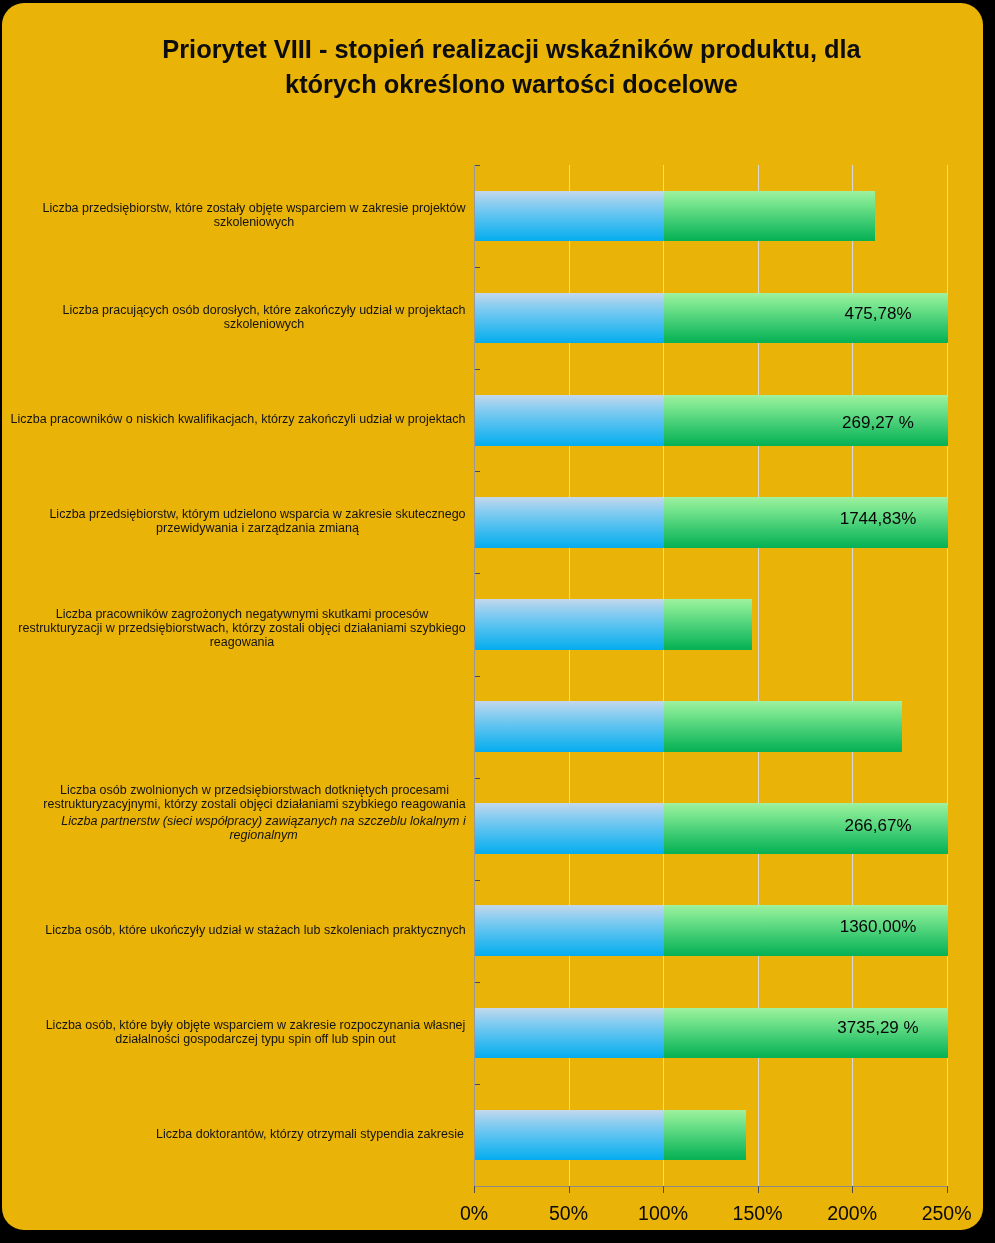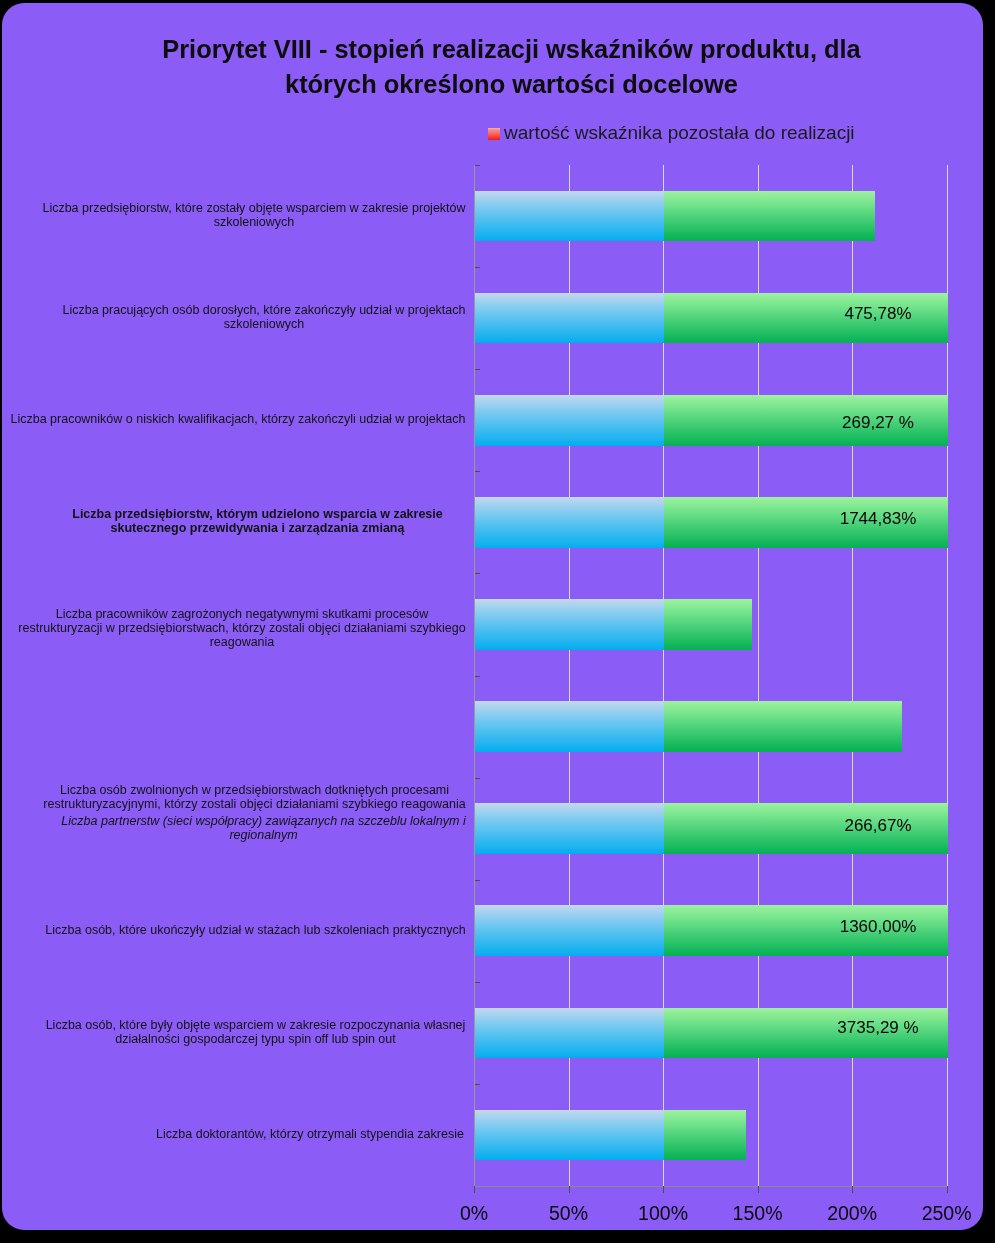--- a/index.html
+++ b/index.html
@@ -1,20 +1,20 @@
 <!DOCTYPE html>
 <html><head>
 <meta charset="utf-8">
 <title>Priorytet VIII - stopien realizacji wskaznikow produktu</title>
 <style>
   *{-webkit-font-smoothing:antialiased;}
   #title,.lg,.cat,.xlab,.vlabel{transform:translateZ(0);}
   html,body{margin:0;padding:0;background:#000;}
   body{width:995px;height:1243px;overflow:hidden;font-family:"Liberation Sans",sans-serif;}
-  #card{position:absolute;left:2px;top:3px;width:981px;height:1227px;background:#8b5cf6;border-radius:22px;overflow:hidden;
+  #card{position:absolute;left:2px;top:3px;width:981px;height:1227px;background:#eab308;border-radius:22px;overflow:hidden;
         }
 
   #title{position:absolute;left:160px;top:29px;width:699px;text-align:center;
          font-weight:bold;font-size:25.4px;line-height:35.2px;color:#0d0d0d;letter-spacing:0px;}
 
   #legend{position:absolute;left:0;top:119px;width:981px;height:22px;}
   .lg{position:absolute;top:0;font-size:19px;line-height:22px;color:#1a1a1a;white-space:nowrap;}
   .sw{width:12.5px;height:12.3px;display:inline-block;position:absolute;left:1.6px;top:5.6px;}
   .lgt{display:inline-block;margin-left:17.6px;}
 
@@ -36,27 +36,26 @@
 
   .cat{position:absolute;text-align:center;font-size:12.5px;line-height:14px;color:#131313;}
   .xlab{position:absolute;text-align:center;font-size:19.5px;color:#0a0a0a;line-height:20px;}
 </style>
 </head>
 <body>
 
 <div id="card">
   <div id="title">Priorytet VIII - stopień realizacji wskaźników produktu, dla których określono wartości docelowe</div>
   <div id="legend">
-      <div class="lg" style="left: 484.4px;"><span class="sw" style="background: linear-gradient(rgb(248, 175, 166) 0%, rgb(250, 135, 130) 18%, rgb(250, 108, 108) 42%, rgb(250, 58, 51) 78%, rgb(250, 26, 26) 96%, rgb(245, 22, 22) 100%);"></span><span class="lgt">wartość wskaźnika pozostała do realizacji</span></div>
     </div>
   <div id="cats">
       <div class="cat" style="right: 517px; width: 424px; top: 198.05px;">Liczba przedsiębiorstw, które zostały objęte wsparciem w zakresie projektów szkoleniowych</div>
       <div class="cat" style="right: 517px; width: 404px; top: 300.15px;">Liczba pracujących osób dorosłych, które zakończyły udział w projektach szkoleniowych</div>
       <div class="cat" style="right: 517px; width: 456px; top: 409.25px;">Liczba pracowników o niskich kwalifikacjach, którzy zakończyli udział w projektach</div>
-      <div class="cat" style="right: 517px; width: 417px; top: 504.35px; font-weight: bold;">Liczba przedsiębiorstw, którym udzielono wsparcia w zakresie skutecznego przewidywania i zarządzania zmianą</div>
+      <div class="cat" style="right: 517px; width: 417px; top: 504.35px;">Liczba przedsiębiorstw, którym udzielono wsparcia w zakresie skutecznego przewidywania i zarządzania zmianą</div>
       <div class="cat" style="right: 517px; width: 448px; top: 604px;">Liczba pracowników zagrożonych negatywnymi skutkami procesów restrukturyzacji w przedsiębiorstwach, którzy zostali objęci działaniami szybkiego reagowania</div>
       <div class="cat" style="right: 517px; width: 423px; top: 740px; margin-top: 40px;">Liczba osób zwolnionych w przedsiębiorstwach dotkniętych procesami restrukturyzacyjnymi, którzy zostali objęci działaniami szybkiego reagowania</div>
       <div class="cat" style="right: 517px; width: 405px; top: 810.65px; font-style: italic;">Liczba partnerstw (sieci współpracy) zawiązanych na szczeblu lokalnym i regionalnym</div>
       <div class="cat" style="right: 517px; width: 421px; top: 919.75px;">Liczba osób, które ukończyły udział w stażach lub szkoleniach praktycznych</div>
       <div class="cat" style="right: 517px; width: 421px; top: 1014.85px;">Liczba osób, które były objęte wsparciem w zakresie rozpoczynania własnej działalności gospodarczej typu spin off lub spin out</div>
       <div class="cat" style="right: 517px; width: 312px; top: 1123.95px;">Liczba doktorantów, którzy otrzymali stypendia zakresie</div>
     </div>
   <div id="plot">
     <div class="axisY"></div>
     <div class="axisX"></div>

